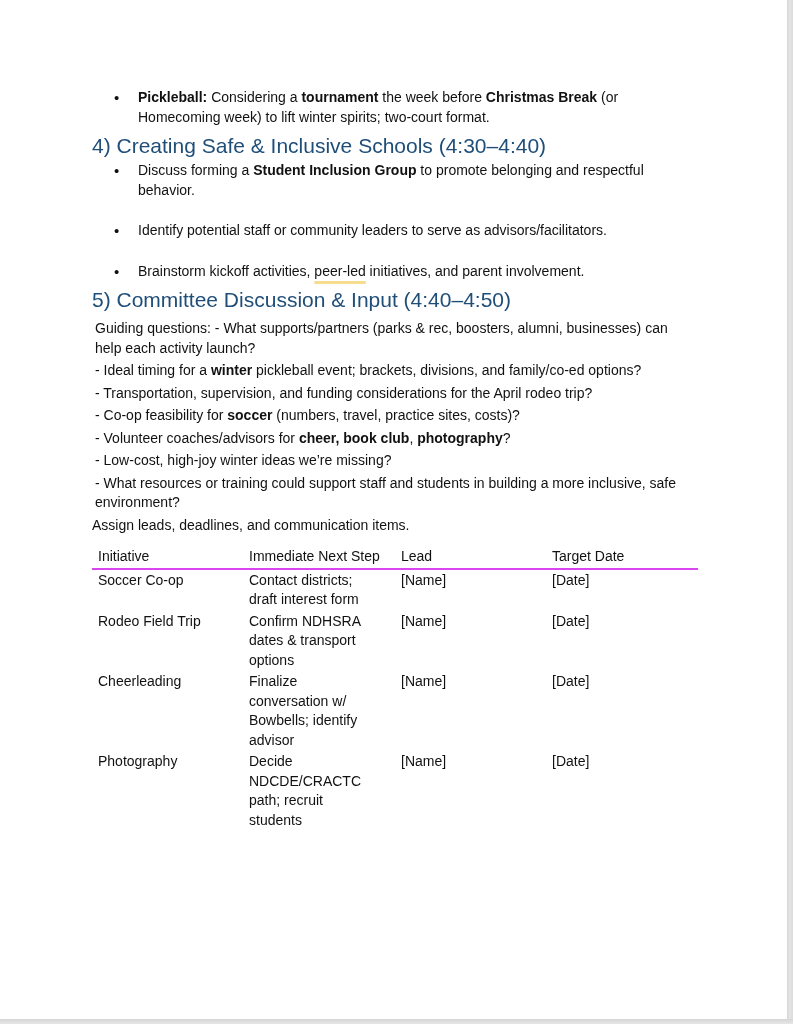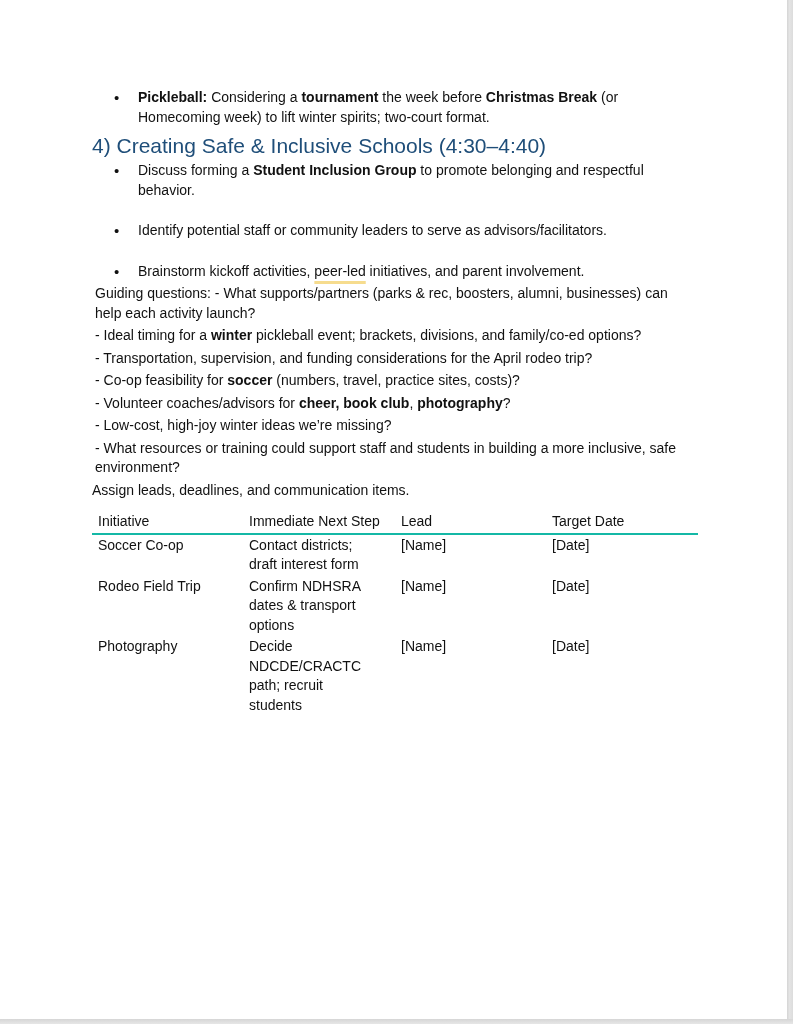--- a/index.html
+++ b/index.html
@@ -48,41 +48,42 @@
     text-decoration-thickness: 3px; text-underline-offset: 5px;
   }
   .questions p { margin: 3px; }
   .h6 { margin-top: 11px; margin-bottom: 12px; }
   .intro { margin: 0 0 12px 0; }
   table {
     border-collapse: collapse; width: 606px; font-size: 14px; line-height: 19.5px;
   }
   th, td { text-align: left; vertical-align: top; padding: 0 6px; font-weight: normal; }
   th { vertical-align: bottom; padding-bottom: 1px; }
-  thead tr { border-bottom: 2px solid #14b8a6; }
+  thead tr { border-bottom: 2px solid #d946ef; }
   td { padding-top: 1px; padding-bottom: 1px; }
   col.c1 { width: 151px; } col.c2 { width: 152px; } col.c3 { width: 151px; } col.c4 { width: 152px; }
 </style>
 </head>
 <body>
 
 <div class="page">
   <div class="content">
 
     <ul class="bullets">
       <li><span class="b">Pickleball:</span><span> Considering a </span><span class="b">tournament</span><span> the week before </span><span class="b">Christmas Break</span><span> (or Homecoming week) to lift winter spirits; two-court format.</span></li>
     </ul>
 
     <h2 class="h4">4) Creating Safe &amp; Inclusive Schools (4:30–4:40)</h2>
     <ul class="bullets">
       <li><span>Discuss forming a </span><span class="b">Student Inclusion Group</span><span> to promote belonging and respectful behavior.</span></li>
       <li class="gap-li">Identify potential staff or community leaders to serve as advisors/facilitators.</li>
       <li class="gap-li"><span>Brainstorm kickoff activities, </span><span class="peer">peer-led</span><span> initiatives, and parent involvement.</span></li>
     </ul>
 
+    <h2 class="h5">5) Committee Discussion &amp; Input (4:40–4:50)</h2>
     <div class="questions">
       <p>Guiding questions: - What supports/partners (parks &amp; rec, boosters, alumni, businesses) can help each activity launch?</p>
       <p><span>- Ideal timing for a </span><span class="b">winter</span><span> pickleball event; brackets, divisions, and family/co-ed options?</span></p>
       <p>- Transportation, supervision, and funding considerations for the April rodeo trip?</p>
       <p><span>- Co-op feasibility for </span><span class="b">soccer</span><span> (numbers, travel, practice sites, costs)?</span></p>
       <p><span>- Volunteer coaches/advisors for </span><span class="b">cheer</span><span class="b">, </span><span class="b">book club</span><span>, </span><span class="b">photography</span><span>?</span></p>
       <p>- Low-cost, high-joy winter ideas we’re missing?</p>
       <p>- What resources or training could support staff and students in building a more inclusive, safe environment?</p>
     </div>
 
@@ -110,20 +111,26 @@
           <td>[Name]</td>
           <td>[Date]</td>
         </tr>
         <tr>
           <td>Rodeo Field Trip</td>
           <td style="padding-right:30px">Confirm NDHSRA dates &amp; transport options</td>
           <td>[Name]</td>
           <td>[Date]</td>
         </tr>
         <tr>
+          <td>Cheerleading</td>
+          <td style="padding-right:30px">Finalize conversation w/ Bowbells; identify advisor</td>
+          <td>[Name]</td>
+          <td>[Date]</td>
+        </tr>
+        <tr>
           <td>Photography</td>
           <td style="padding-right:30px">Decide NDCDE/CRACTC path; recruit students</td>
           <td>[Name]</td>
           <td>[Date]</td>
         </tr>
       </tbody>
     </table>
 
   </div>
 </div>

